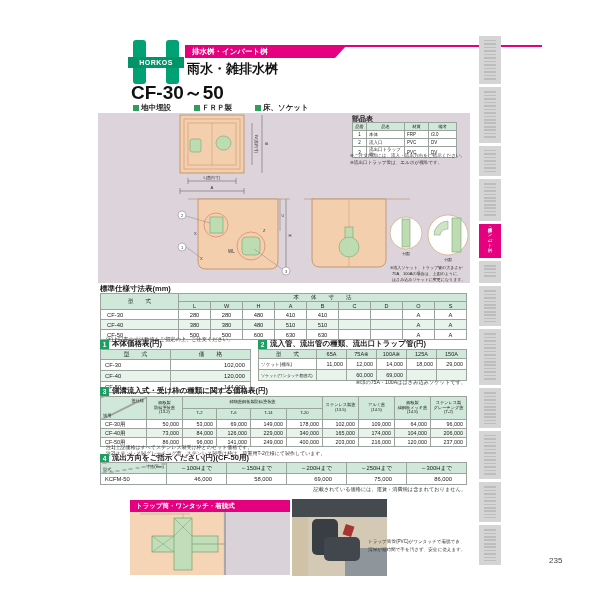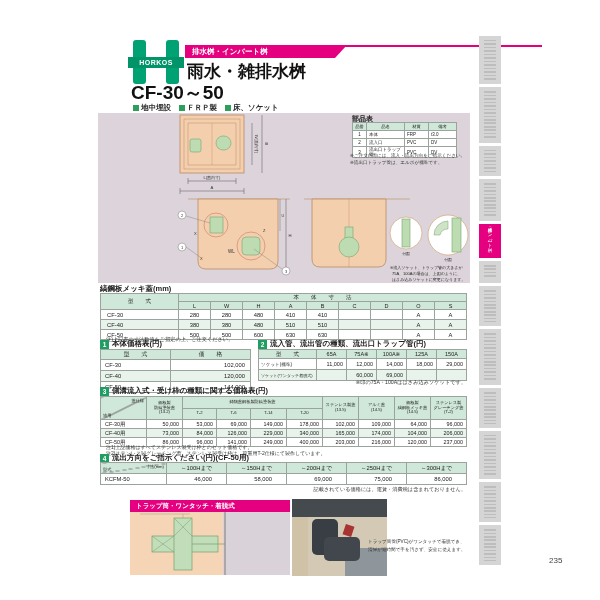--- a/index.html
+++ b/index.html
@@ -11,23 +11,23 @@
   .logo .bar{position:absolute;width:13px;height:44px;background:#00a173;border-radius:3px;}
   .logo .bar.l{left:0;} .logo .bar.r{right:0;}
   .logo .band{position:absolute;left:-5px;top:17px;width:56px;height:11px;background:#009468;
               display:flex;align-items:center;justify-content:center;}
   .logo .band span{color:#fff;font-size:7px;font-weight:bold;letter-spacing:.5px;}
   .cat-banner{left:185px;top:45px;width:162px;height:13px;background:#e4007f;
               clip-path:polygon(0 0,100% 0,calc(100% - 12px) 100%,0 100%);
               display:flex;align-items:center;padding-left:7px;box-sizing:border-box;}
   .cat-banner span{color:#fff;font-size:7.5px;font-weight:bold;}
   .cat-line{left:340px;top:45px;width:202px;height:2px;background:#e4007f;}
-  .page-title{left:187px;top:60px;font-size:17px;font-weight:bold;color:#111;}
+  .page-title{left:187px;top:60px;font-size:13px;font-weight:bold;color:#111;}
   .model-range{left:131px;top:80px;font-size:19px;font-weight:600;color:#111;}
-  .features{left:133px;top:103px;display:flex;gap:8px;font-size:7.5px;font-weight:bold;color:#2a2a2a;}
+  .features{left:133px;top:103px;display:flex;gap:23px;font-size:7.5px;font-weight:bold;color:#2a2a2a;}
   .feat{display:flex;align-items:center;gap:2px;}
   .fsq{width:6px;height:6px;background:#2e9e5b;display:inline-block;}
   
   .panel{left:98px;top:113px;width:372px;height:170px;background:#dcd4da;}
   
   .pt-title{left:352px;top:114px;font-size:7px;font-weight:bold;}
   table{border-collapse:collapse;table-layout:fixed;}
   td,th{border:1px solid #9aa39c;padding:0;text-align:center;font-weight:normal;color:#222;overflow:hidden;}
   .hdr{background:#cfe8d9;}
   .zebra td{background:#e8f3eb;}
@@ -228,21 +228,21 @@
         <td style="text-align:left;padding-left:2px">流出口トラップ管</td>
     <td style="text-align:left;padding-left:2px">PVC</td>
         <td style="text-align:left;padding-left:2px">DV</td>
   </tr>
 </tbody>
   </table>
 <div class="abs pt-note" style="top:153px">※ご注文の際には、流入・流出方向をご指示ください。</div>
 <div class="abs pt-note" style="top:160px">※流出口トラップ管は、エルボが標準です。</div>
 
 <div class="abs t-title" style="left:100px;top:284px">
-  <span>縞鋼板メッキ蓋(mm)</span>
+  <span>標準仕様寸法表(mm)</span>
 </div>
 <table class="abs dim">
   <colgroup>
       <col style="width:78px">
       <col span="9" style="width:32px">
     </colgroup>
   <tbody>
       <tr class="h">
     <td class="hdr sp" rowspan="2">型式</td>
     <td class="hdr sp" colspan="9">本体寸法</td>

